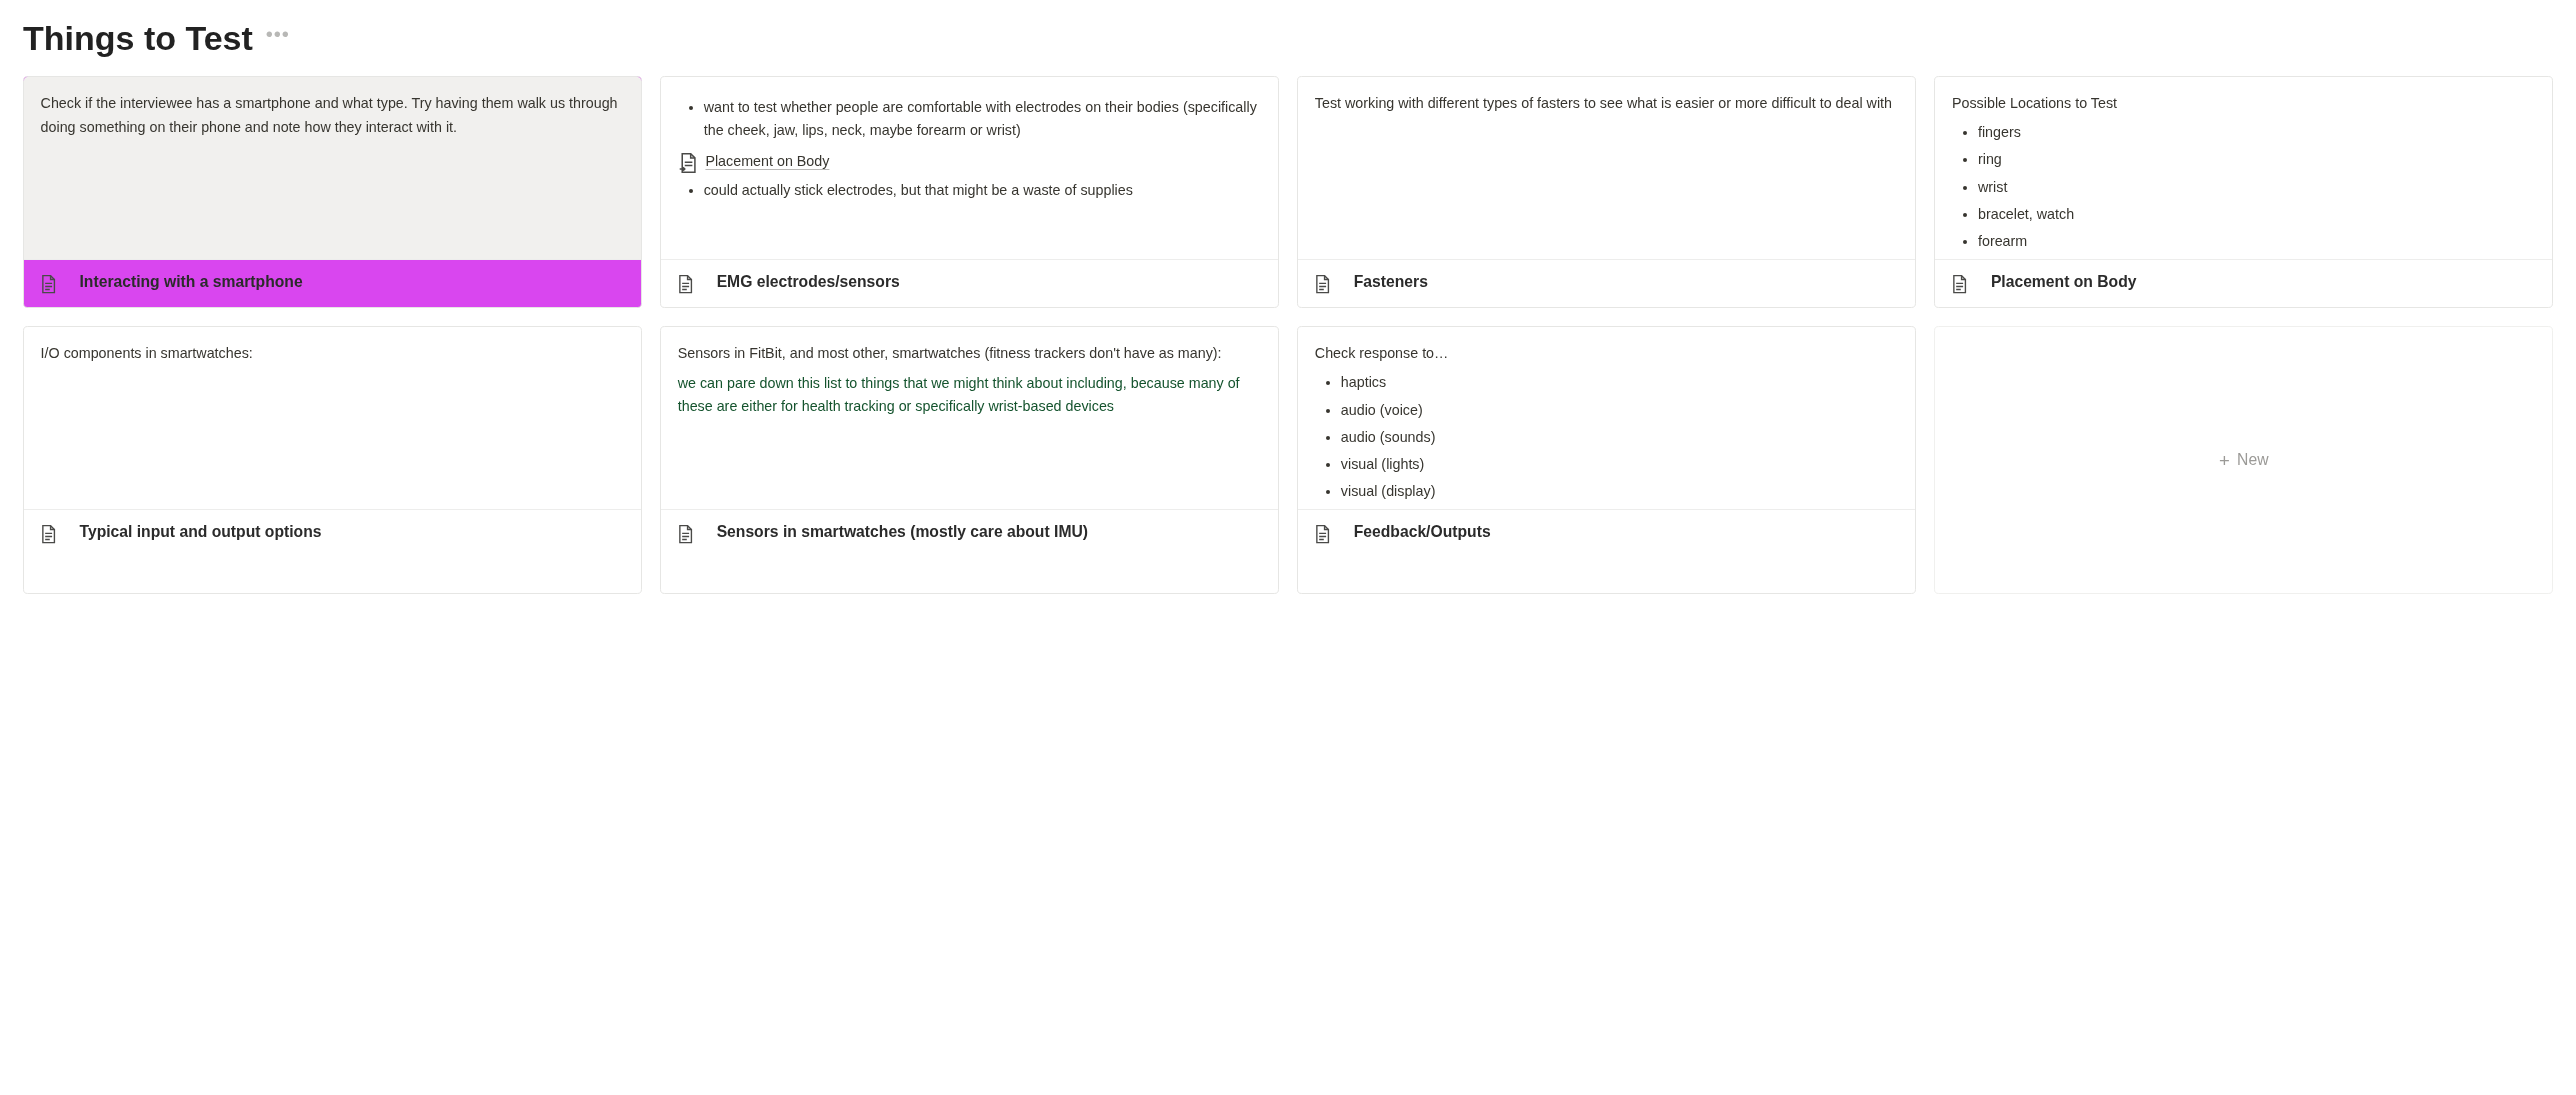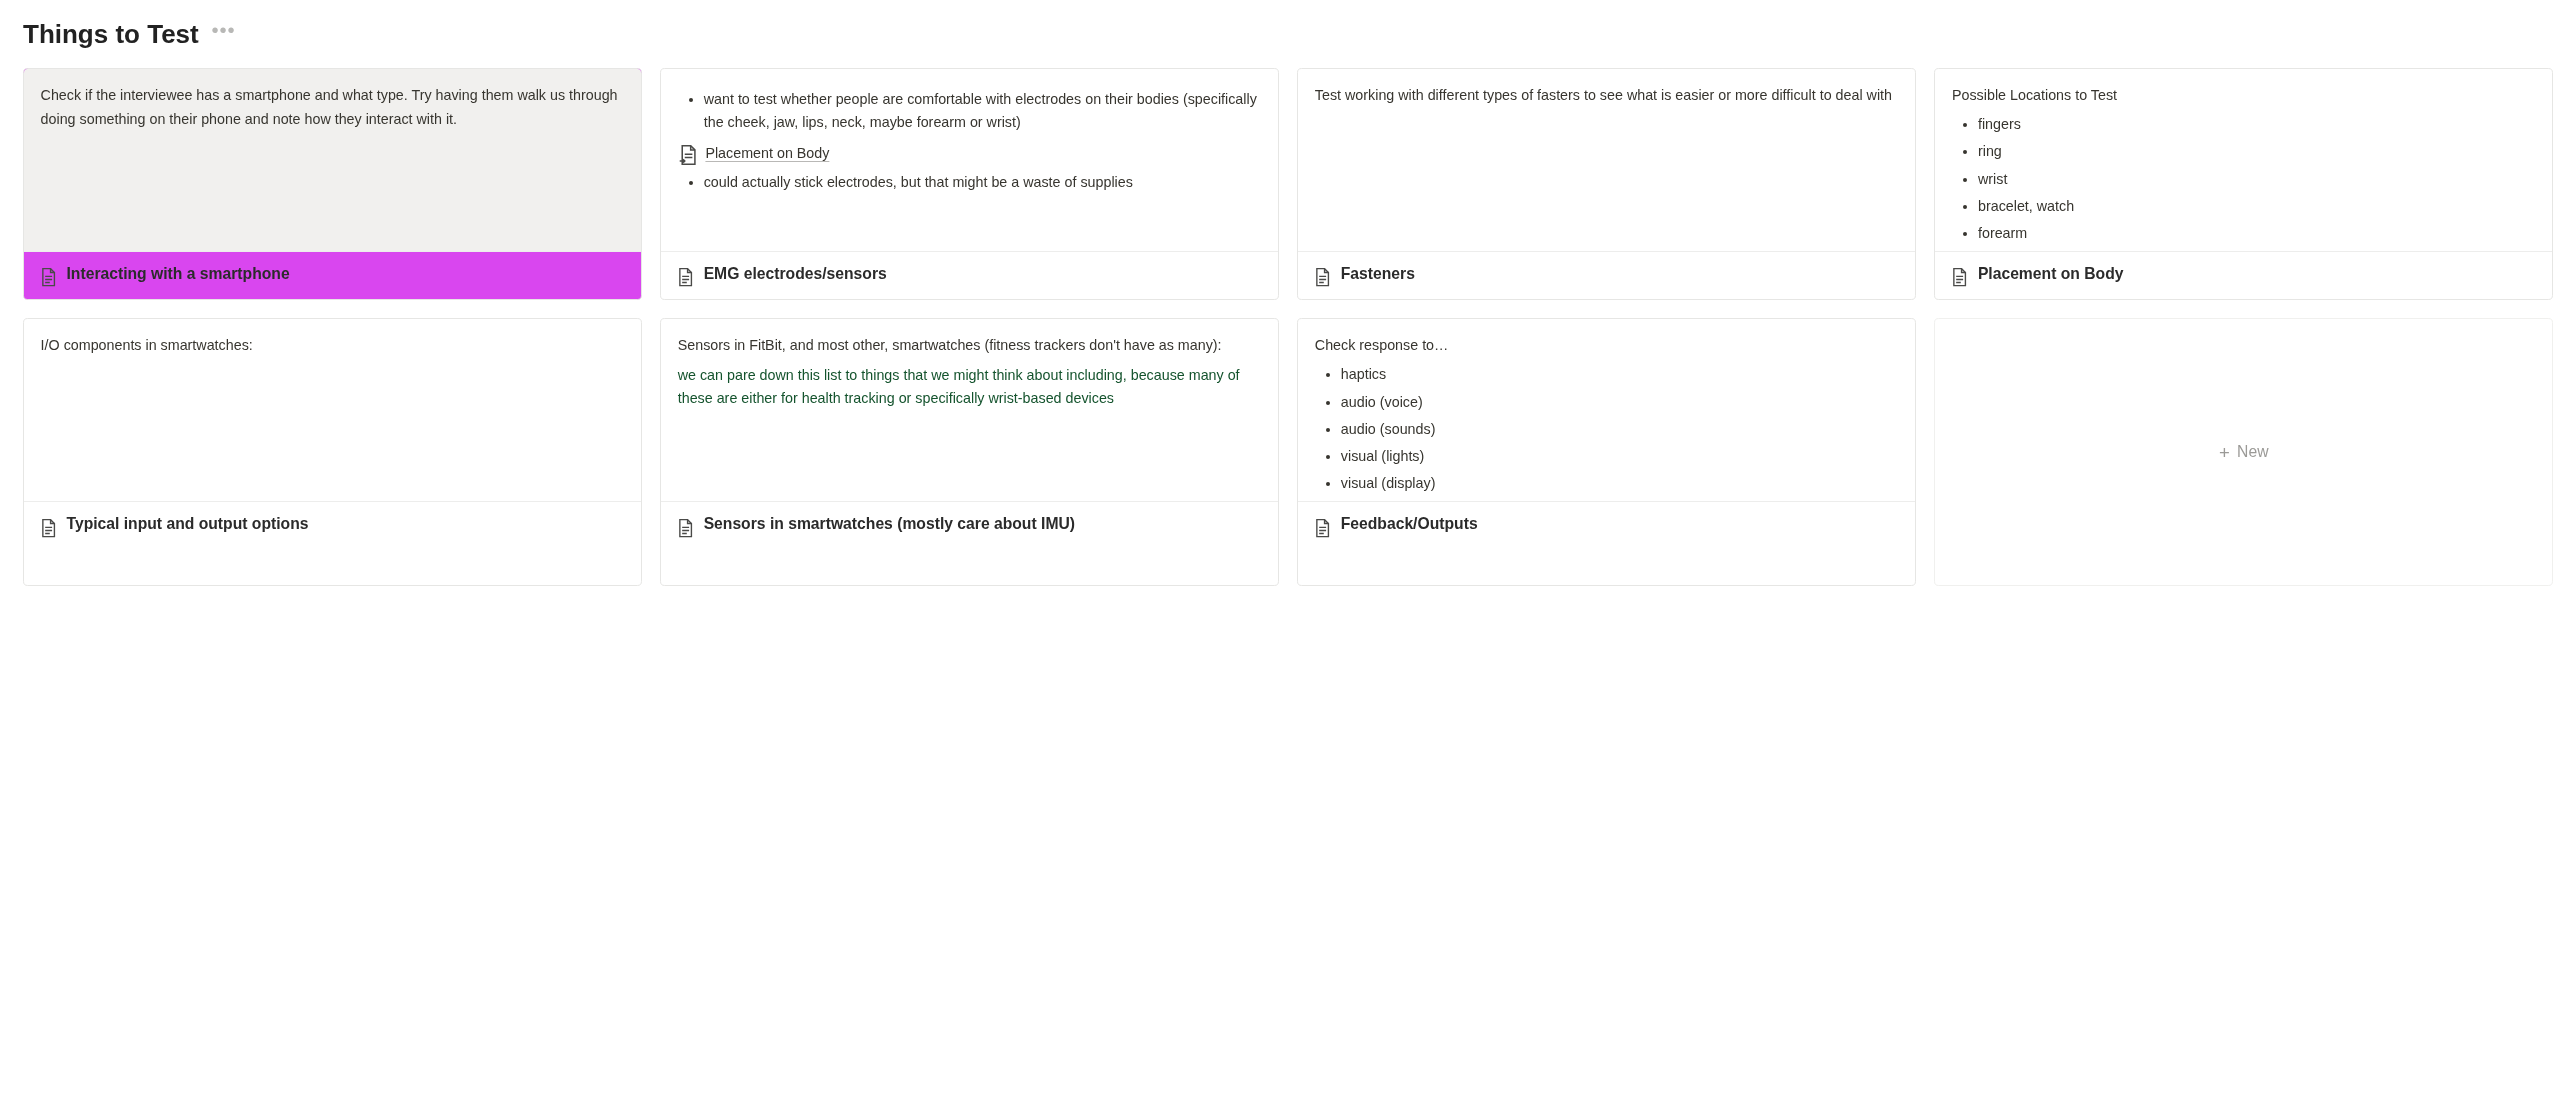--- a/index.html
+++ b/index.html
@@ -10,21 +10,21 @@
     background: #ffffff;
     color: #37352f;
   }
   .header {
     display: flex;
     align-items: center;
     gap: 9.2px;
     margin-bottom: 18.5px;
   }
   .header h1 {
-    font-size: 26px;
+    font-size: 34px;
     font-weight: 700;
     margin: 0;
     color: #222;
   }
   .dots-btn {
     color: #b8b8b6;
     font-size: 20.3px;
     line-height: 1;
     letter-spacing: 0.9px;
     cursor: pointer;
@@ -80,22 +80,22 @@
     text-decoration-color: rgba(55,53,47,0.35);
     text-underline-offset: 2.8px;
     color: #37352f;
   }
   .note-pink {
     color: #14532d;
     margin: 6px 0 0 0;
   }
   .card-title-row {
     display: flex;
-    align-items: flex-end;
-    gap: 9px;
+    align-items: center;
+    gap: 22px;
     padding: 11px 15px 13px 15px;
   }
   .card-title-row .title-text {
     font-size: 15.7px;
     font-weight: 600;
     line-height: 1.45;
     color: #2b2b2b;
   }
   .new-card {
     border: 0.9px solid #f0f0ee;

